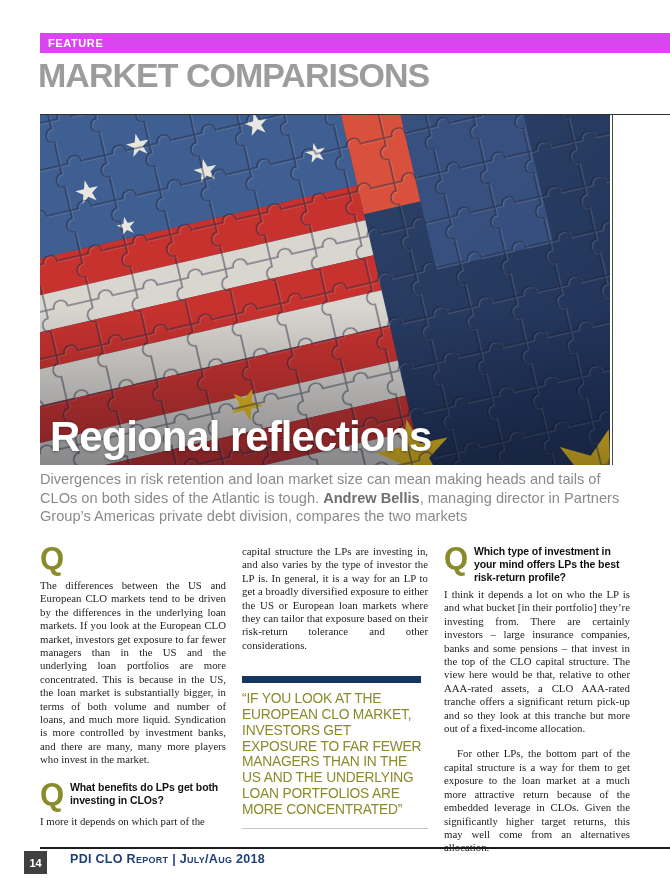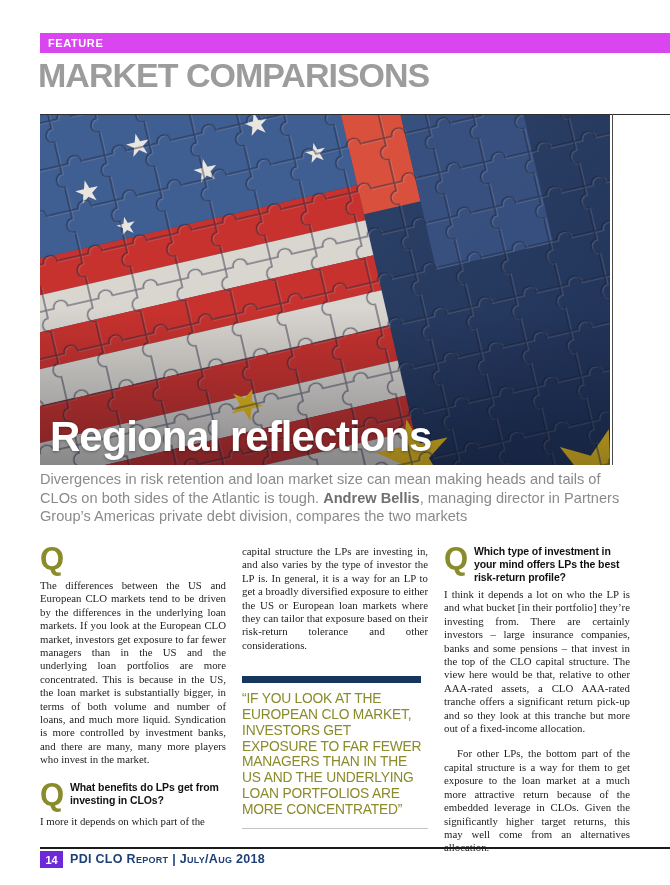--- a/index.html
+++ b/index.html
@@ -40,21 +40,21 @@
             font-size:10.8px;line-height:13.4px;text-align:justify;}
   .indent{text-indent:13px;margin-top:12px;}
 
   .pullquote{margin-top:24px;}
   .pq-bar{width:179px;height:7px;background:#17365d;}
   .pq-text{margin-top:8px;color:#8a8b2a;font-size:13.8px;line-height:15.8px;
            font-weight:normal;letter-spacing:-.2px;}
   .pq-rule{margin-top:10px;width:186px;border-top:1px solid #c4c4c4;}
 
   .footer-rule{position:absolute;left:40px;top:847px;width:630px;height:2px;background:#1b1b1b;}
-  .pagenum{position:absolute;left:40px;top:851px;width:23px;height:17px;background:#6d28d9;
+  .pagenum{position:absolute;left:24px;top:851px;width:23px;height:23px;background:#404040;
            color:#ffffff;font-size:11px;font-weight:bold;display:flex;
            align-items:center;justify-content:center;}
   .pub{position:absolute;left:70px;top:852px;color:#1e4077;font-weight:bold;
        font-variant:small-caps;font-size:12.5px;letter-spacing:.3px;}
 </style>
 </head>
 <body>
 
 <div class="page">
 
@@ -133,21 +133,21 @@
 
   <div class="cols">
 
     <div class="col">
       <div class="qblock">
         <span class="qmark">Q</span>
       </div>
       <p class="bodytext">The differences between the US and European CLO markets tend to be driven by the differences in the underlying loan markets. If you look at the European CLO market, investors get exposure to far fewer managers than in the US and the underlying loan portfolios are more concentrated. This is because in the US, the loan market is substantially bigger, in terms of both volume and number of loans, and much more liquid. Syndication is more controlled by investment banks, and there are many, many more players who invest in the market.</p>
       <div class="qblock qb-later">
         <span class="qmark">Q</span>
-        <span class="qtext">What benefits do LPs get from investing in CLOs?</span>
+        <span class="qtext">What benefits do LPs get both investing in CLOs?</span>
       </div>
       <p class="bodytext">I more it depends on which part of the</p>
     </div>
 
     <div class="col">
       <p class="bodytext" style="margin-top:0;">capital structure the LPs are investing in, and also varies by the type of investor the LP is. In general, it is a way for an LP to get a broadly diversified exposure to either the US or European loan markets where they can tailor that exposure based on their risk-return tolerance and other considerations.</p>
       <div class="pullquote">
         <div class="pq-bar"></div>
         <div class="pq-text">“IF YOU LOOK AT THE EUROPEAN CLO MARKET, INVESTORS GET EXPOSURE TO FAR FEWER MANAGERS THAN IN THE US AND THE UNDERLYING LOAN PORTFOLIOS ARE MORE CONCENTRATED”</div>
         <div class="pq-rule"></div>

